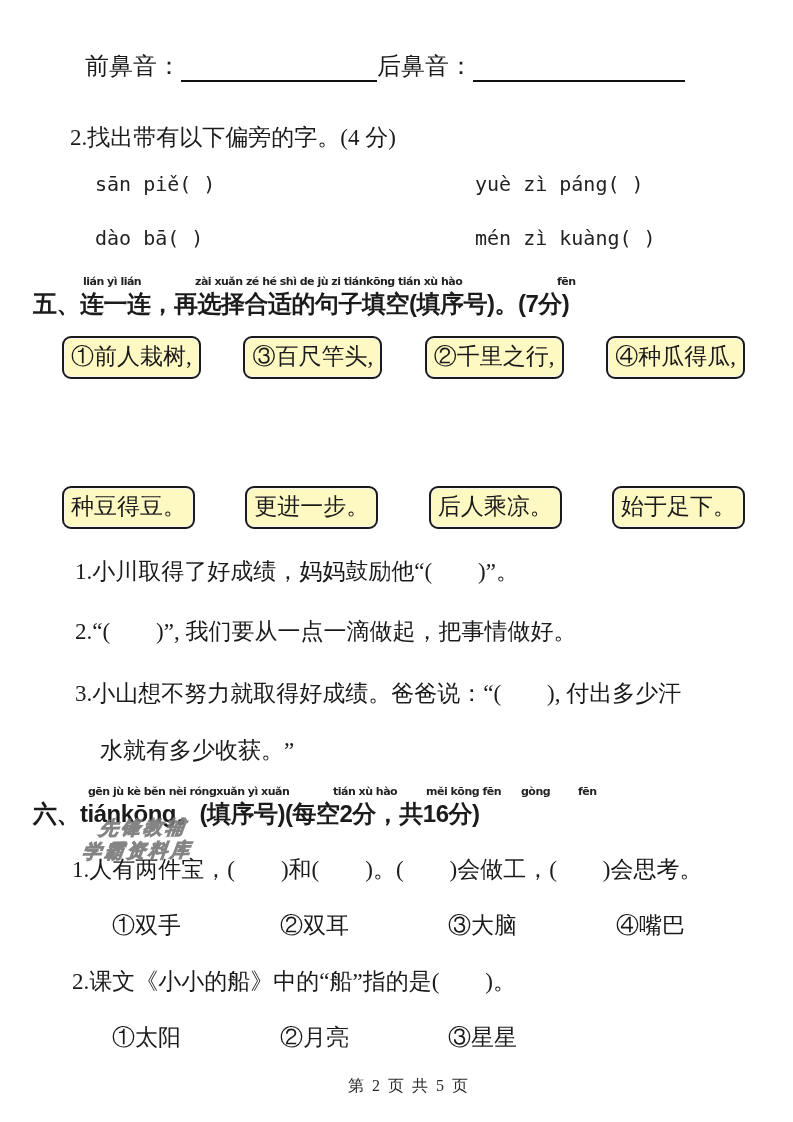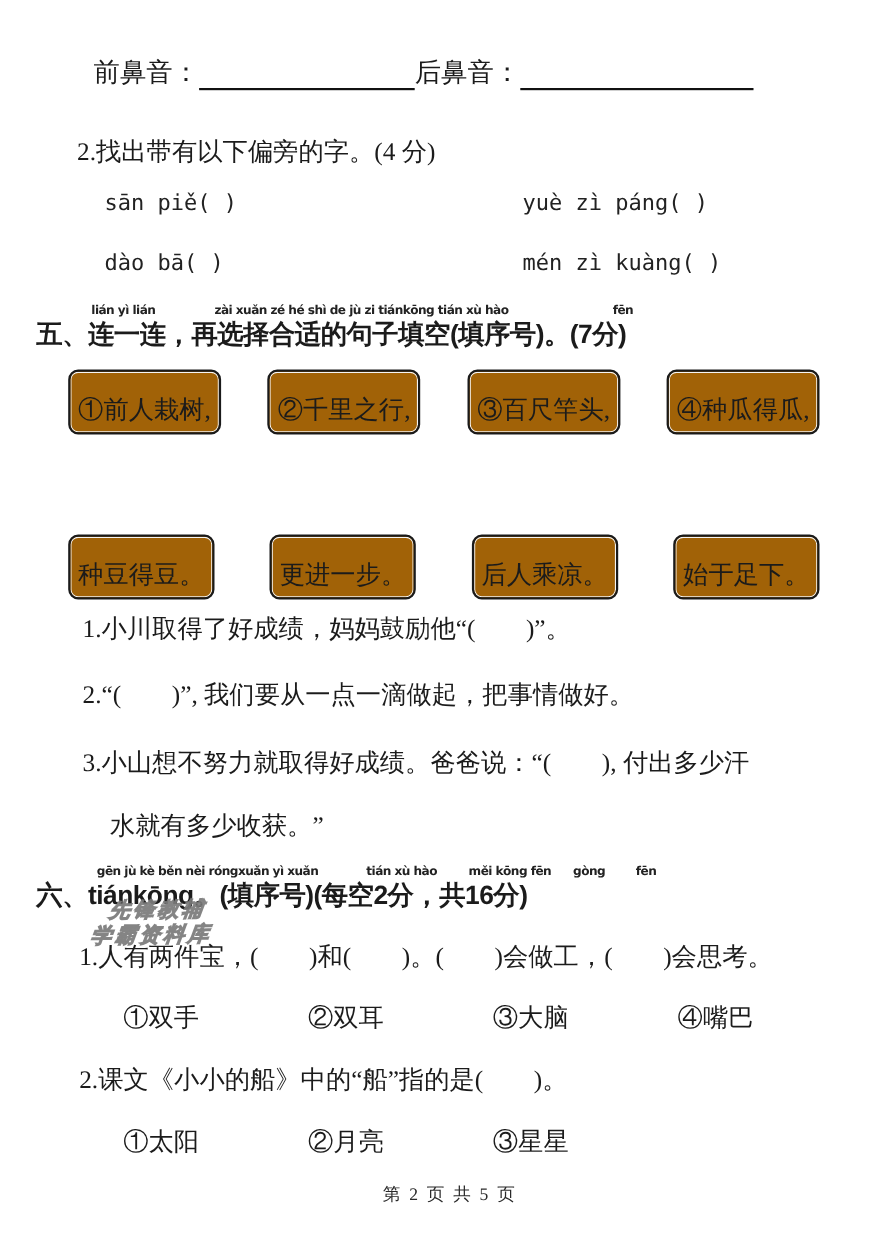--- a/index.html
+++ b/index.html
@@ -71,22 +71,22 @@
   
   .box-row {
     left: 62px; width: 683px;
     display: flex; justify-content: space-between;
   }
   .box-row.row1 { top: 336px; }
   .box-row.row2 { top: 486px; }
   .match-box {
     border: 2px solid #1a1a1a;
     border-radius: 9px;
-    background: #a16207;
-    padding: 19px 7px 5px 7px;
+    background: #fef9c3;
+    padding: 3px 7px 5px 7px;
     font-size: 23px;
     white-space: nowrap;
     box-shadow: 0 0 0 1px #f5f5f5 inset;
   }
 
   
   .q-line { font-size: 23px; white-space: nowrap; }
   .s5q1 { left: 75px;  top: 556px; }
   .s5q2 { left: 75px;  top: 616px; }
   .s5q3 { left: 75px;  top: 678px; }
@@ -149,22 +149,22 @@
 
   <div class="abs sec-title sec5-title">
     <span class="ruby r1">lián yì lián</span>
     <span class="ruby r2">zài xuǎn zé  hé  shì  de  jù  zi tiánkōng tián xù hào</span>
     <span class="ruby r3">fēn</span>
     <span>五、连一连，再选择合适的句子填空(填序号)。(7分)</span>
   </div>
 
   <div class="abs box-row row1">
     <div class="match-box">①前人栽树,</div>
+    <div class="match-box">③百尺竿头,</div>
     <div class="match-box">②千里之行,</div>
-    <div class="match-box">③百尺竿头,</div>
     <div class="match-box">④种瓜得瓜,</div>
   </div>
 
   <div class="abs box-row row2">
     <div class="match-box">种豆得豆。</div>
     <div class="match-box">更进一步。</div>
     <div class="match-box">后人乘凉。</div>
     <div class="match-box">始于足下。</div>
   </div>
 

